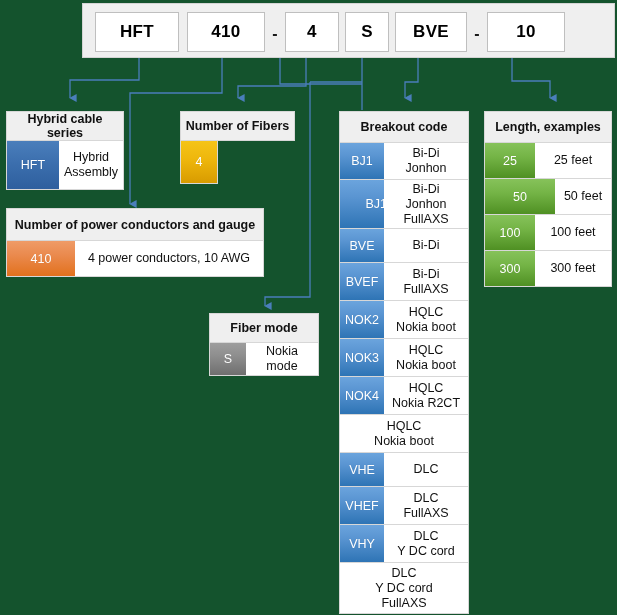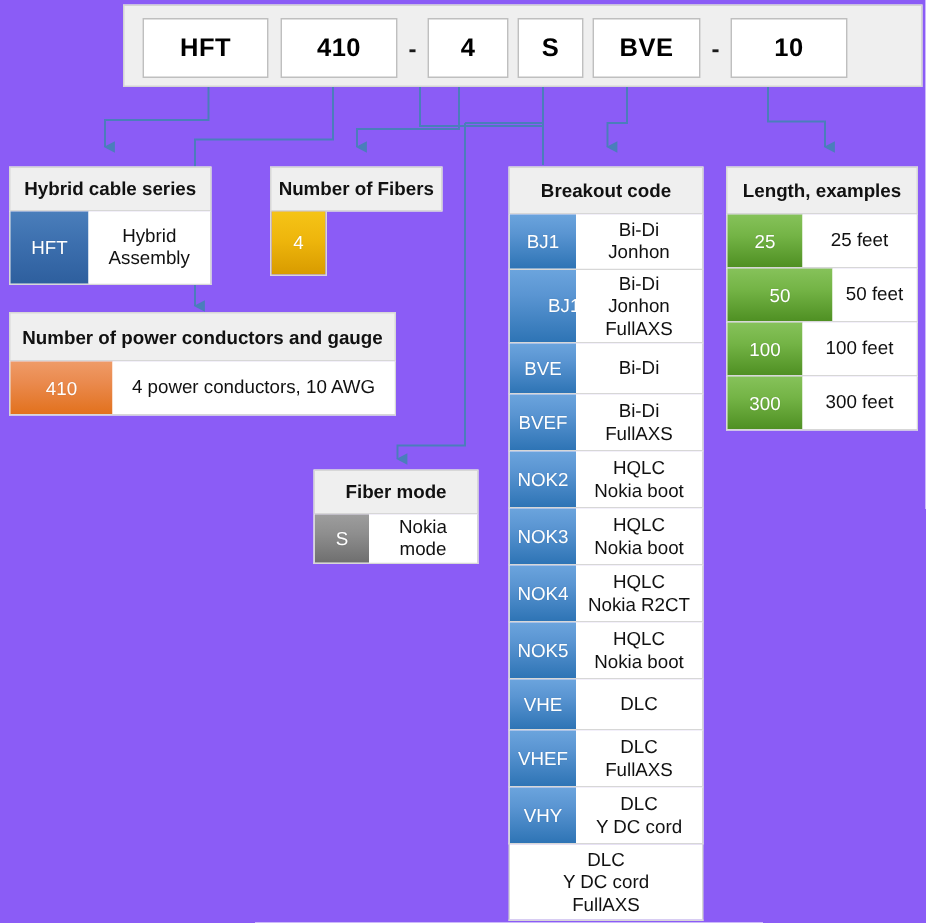--- a/index.html
+++ b/index.html
@@ -4,21 +4,21 @@
 <style>
   html,body{margin:0;padding:0;background:#ffffff;}
   body{
     font-family:"Liberation Sans", sans-serif;
     -webkit-font-smoothing:antialiased;
   }
   #canvas{
     position:relative;
     width:617px;
     height:615px;
-    background:#8b5cf6;
+    background:#14532d;
     overflow:hidden;
   }
   svg.connectors{
     position:absolute;
     left:0; top:0;
     width:617px; height:615px;
     pointer-events:none;
   }
 
   
@@ -152,21 +152,21 @@
 
     <div class="pn-box" style="left:262px; top:8px;  width:44px;  height:40px;">S</div>
 
     <div class="pn-box" style="left:312px; top:8px;  width:72px;  height:40px;">BVE</div>
 
     <div class="pn-dash" style="left:384px; width:20px;">-</div>
 
     <div class="pn-box" style="left:404px; top:8px;  width:78px;  height:40px;">10</div>
   </div>
 
-  <div class="card" style="left:6px; top:111px; width:135px;">
+  <div class="card" style="left:6px; top:111px; width:118px;">
     <div class="card-head" style="height:30px;">Hybrid cable series</div>
     <div class="row" style="height:49px;">
       <div class="code g-blue-dark" style="width:52px;">HFT</div>
       <div class="desc" style="white-space:pre-line;">Hybrid
 Assembly</div>
     </div>
   </div>
 
   <div class="card" style="left:180px; top:111px; width:115px;">
     <div class="card-head" style="height:30px;">Number of Fibers</div>
@@ -223,21 +223,20 @@
         <div class="code g-blue" style="width:44px;">NOK3</div>
         <div class="desc" style="white-space:pre-line;">HQLC
 Nokia boot</div>
       </div>
       <div class="row" style="height:38px;">
         <div class="code g-blue" style="width:44px;">NOK4</div>
         <div class="desc" style="white-space:pre-line;">HQLC
 Nokia R2CT</div>
       </div>
       <div class="row" style="height:38px;">
-        <div class="code g-blue" style="width:44px;">NOK5</div>
         <div class="desc" style="white-space:pre-line;">HQLC
 Nokia boot</div>
       </div>
       <div class="row" style="height:34px;">
         <div class="code g-blue" style="width:44px;">VHE</div>
         <div class="desc" style="white-space:pre-line;">DLC</div>
       </div>
       <div class="row" style="height:38px;">
         <div class="code g-blue" style="width:44px;">VHEF</div>
         <div class="desc" style="white-space:pre-line;">DLC

